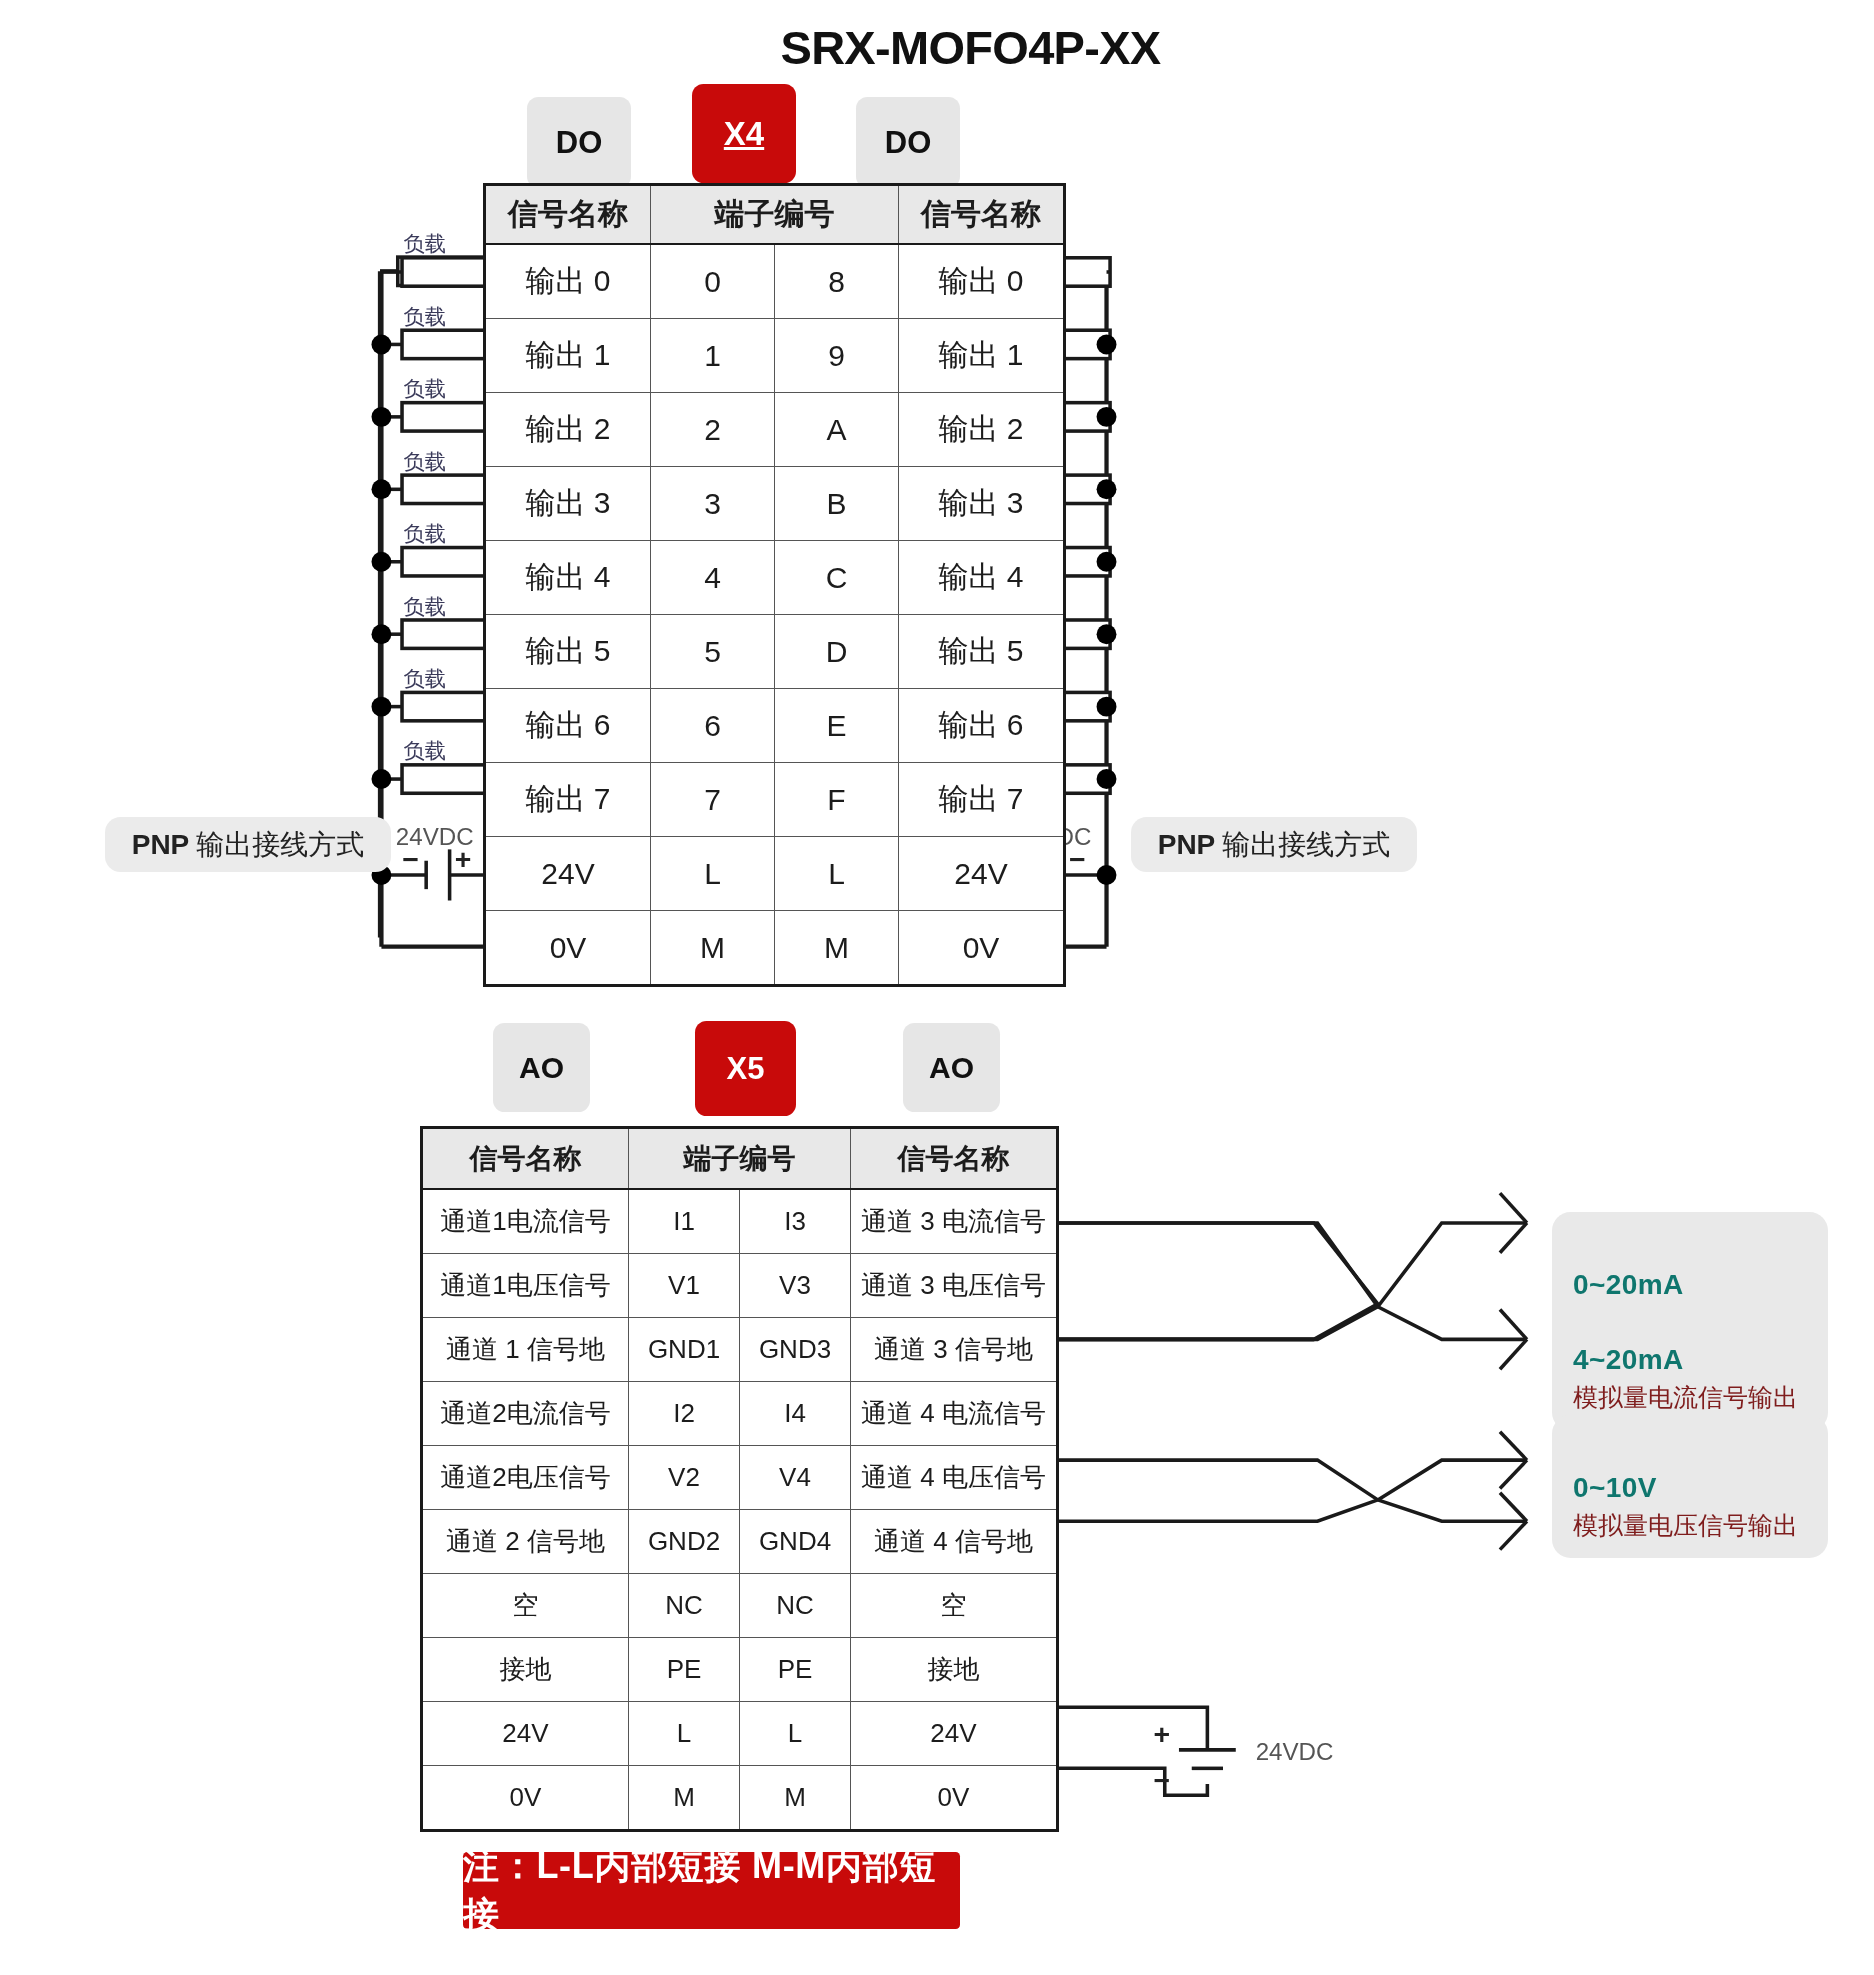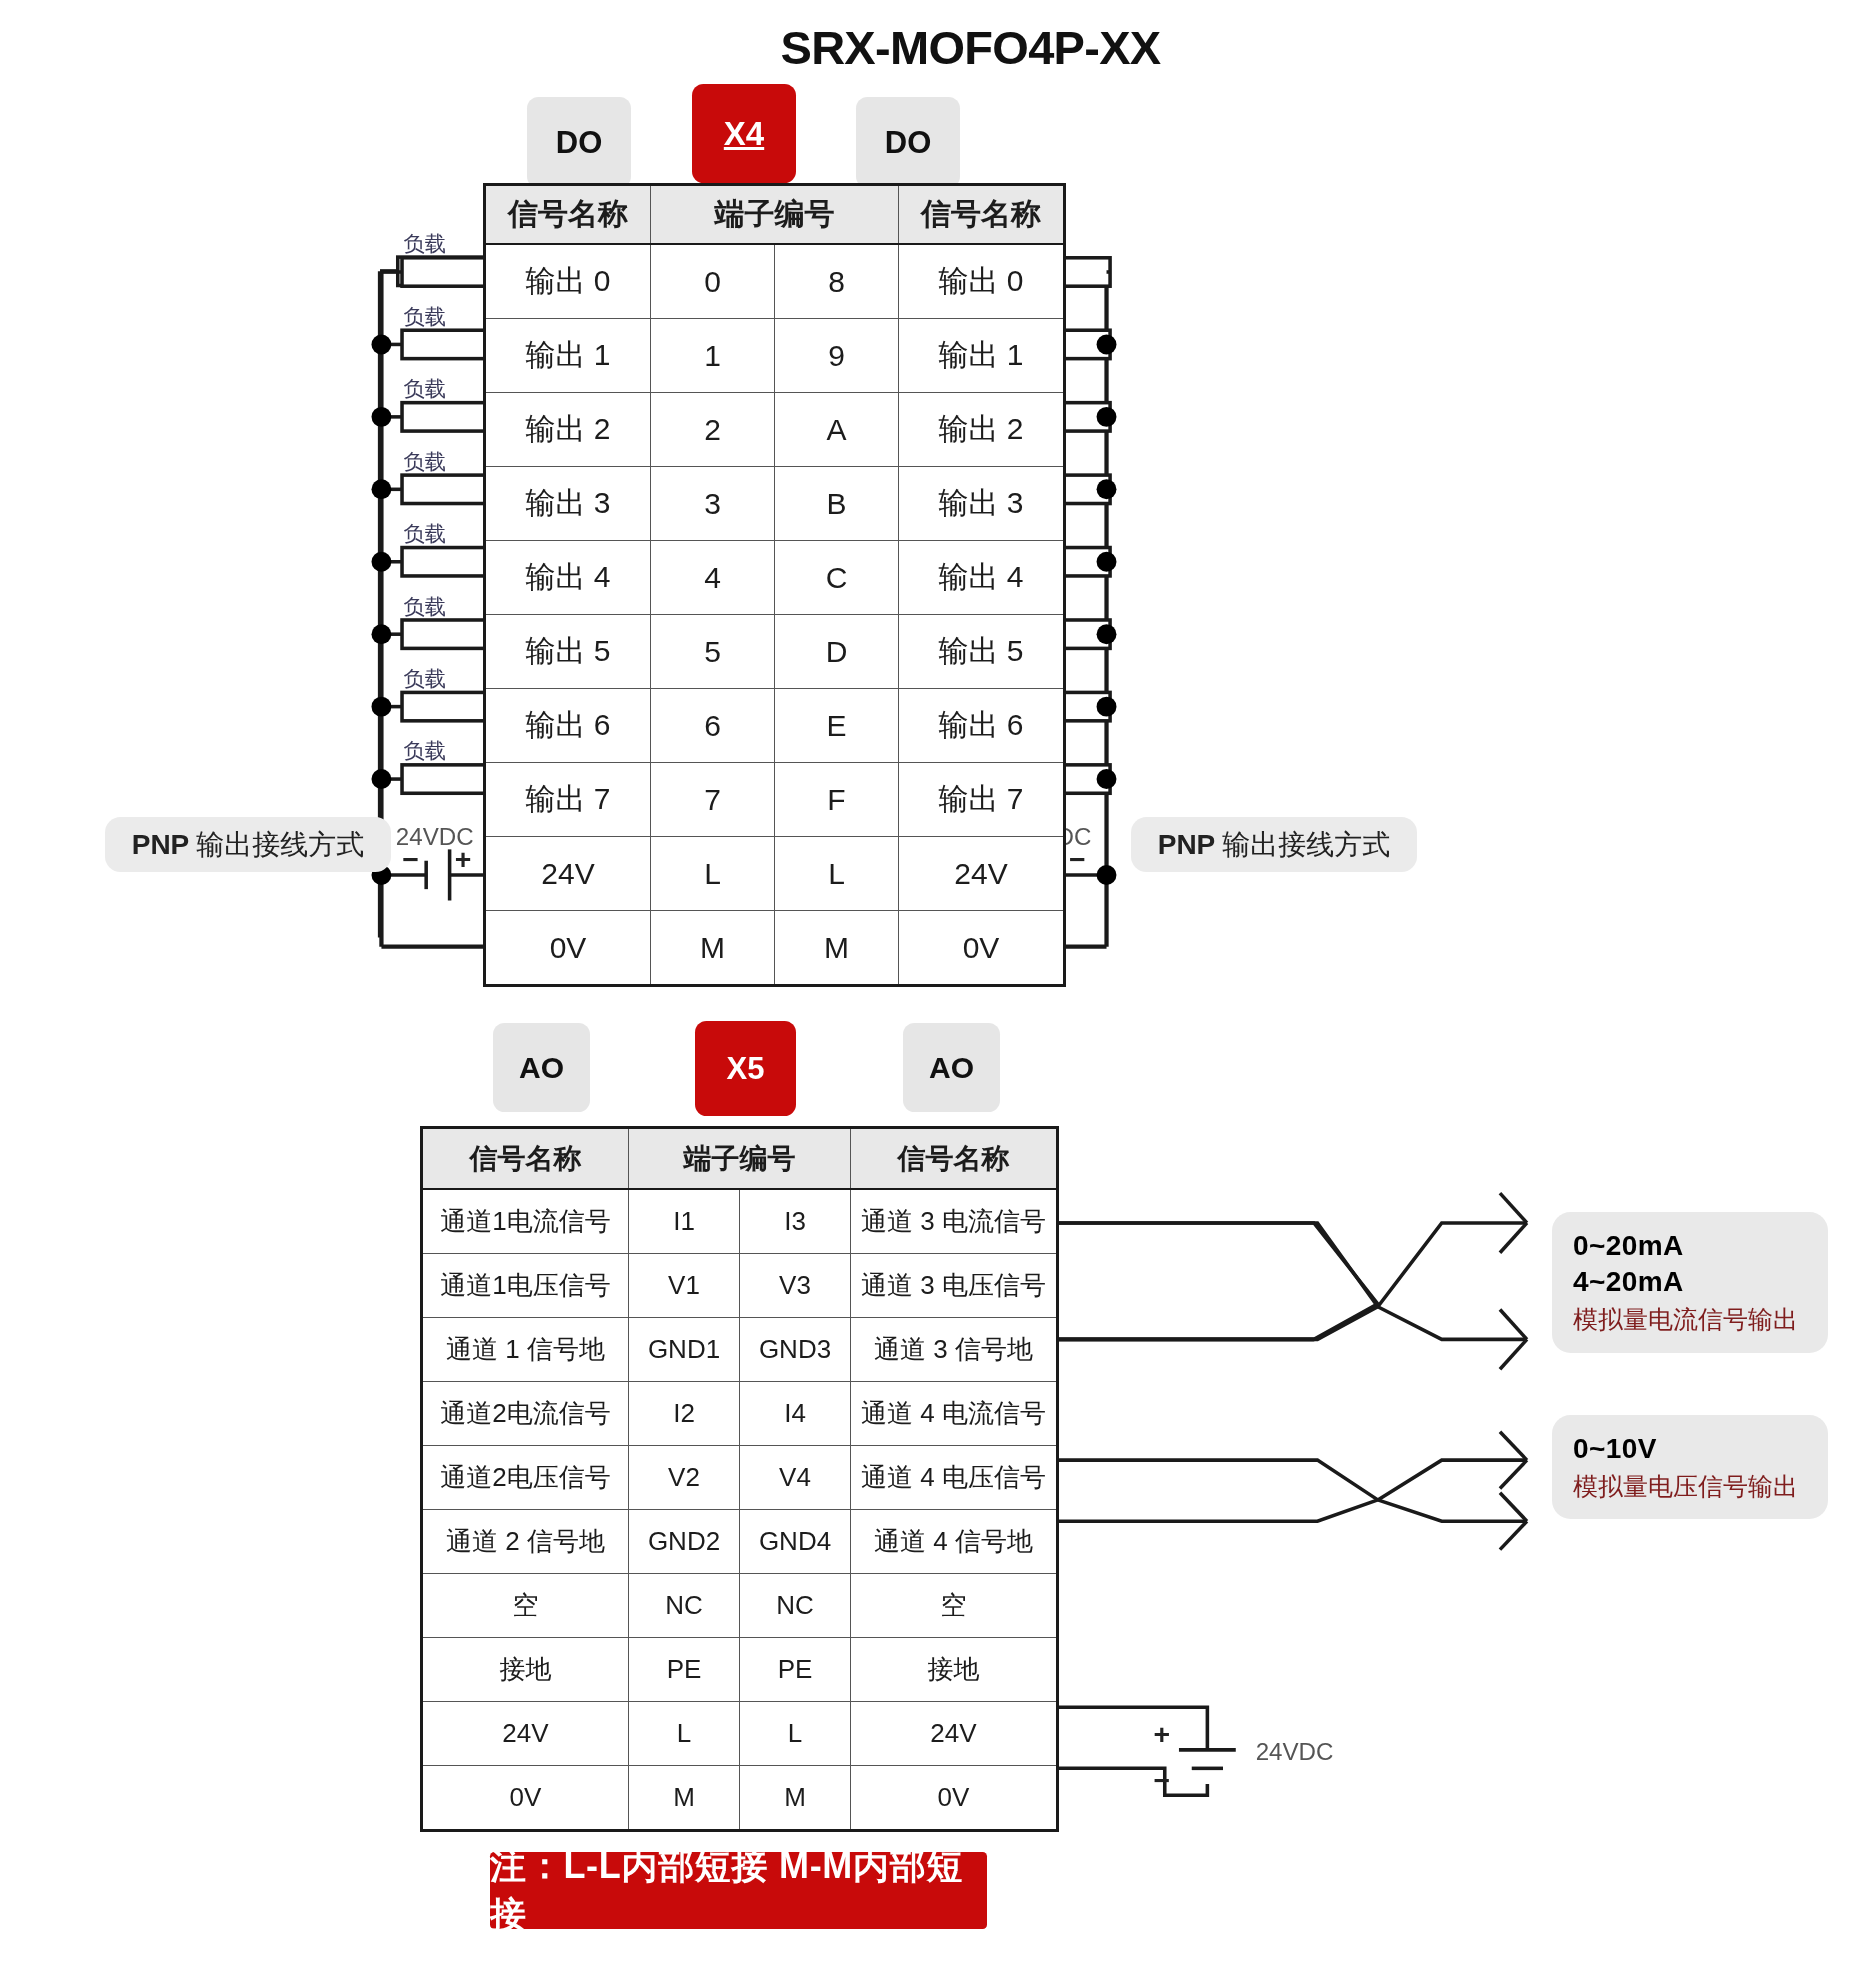--- a/index.html
+++ b/index.html
@@ -59,21 +59,21 @@
     background:#ebebeb;border-radius:15.6px;
     display:flex;align-items:center;justify-content:center;
     font-size:28px;color:#222;padding:0 18.5px;
   }
   .pill b{font-weight:bold;margin-right:7px;}
 
   .infobox{
     background:#e9e9e9;border-radius:18.5px;
     padding:15.6px 21px;box-sizing:border-box;
   }
-  .infobox .big{font-size:28px;font-weight:bold;letter-spacing:0.4px;color:#000000;line-height:1.30;}
+  .infobox .big{font-size:28px;font-weight:bold;letter-spacing:0.4px;color:#0f766e;line-height:1.30;margin-top:39px;}
   .infobox .sub{font-size:25px;color:#7f1d1d;line-height:1.35;margin-top:2.8px;}
 
   
   #note{
     background:#c80a0a;color:#fff;border-radius:4.3px;
     display:flex;align-items:center;justify-content:center;
     font-size:36px;font-weight:bold;letter-spacing:0.7px;
   }
 
   
@@ -428,14 +428,14 @@
   <div class="big">0~20mA</div>
   <div class="big">4~20mA</div>
   <div class="sub">模拟量电流信号输出</div>
 </div>
 
 <div class="abs infobox" style="left:1552px;top:1415px;width:276px;">
   <div class="big">0~10V</div>
   <div class="sub">模拟量电压信号输出</div>
 </div>
 
-<div class="abs" id="note" style="left:490px;top:1852px;width:497px;height:77px;">注：L-L内部短接  M-M内部短接</div>
+<div class="abs" id="note" style="left:463px;top:1852px;width:497px;height:77px;">注：L-L内部短接  M-M内部短接</div>
 
 
 </body></html>

